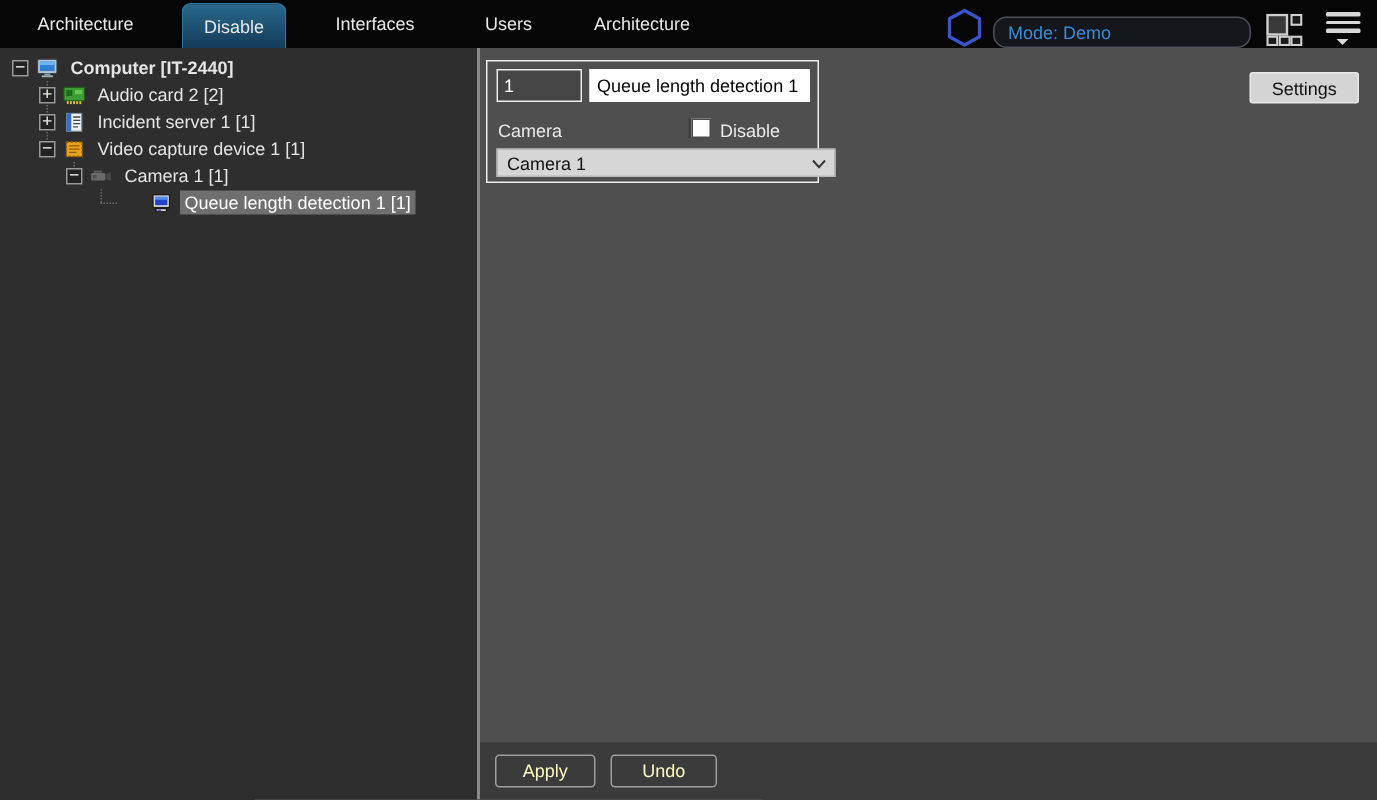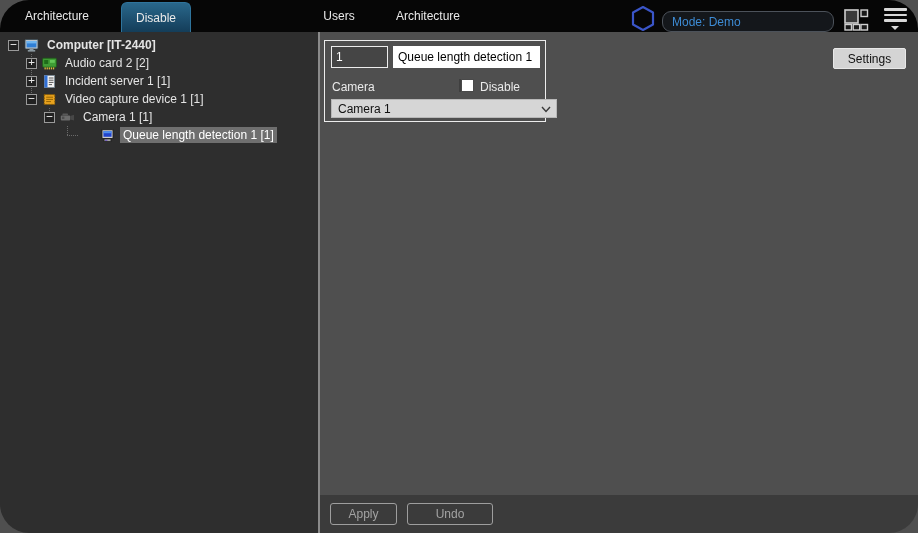--- a/index.html
+++ b/index.html
@@ -3,21 +3,21 @@
 <meta charset="utf-8">
 <style>
   * { box-sizing: border-box; margin: 0; padding: 0; }
   html, body { width: 918px; height: 533px; }
   body {
     font-family: "Liberation Sans", "DejaVu Sans", sans-serif;
     font-size: 12px;
     overflow: hidden;
     background: #4f4f4f;
   }
-  .app { position: relative; width: 918px; height: 533px; overflow: hidden; border-radius: 29px; }
+  .app { position: relative; width: 918px; height: 533px; overflow: hidden; }
 
   
   .navbar {
     position: absolute; left: 0; top: 0; width: 918px; height: 32px;
     background: #060606;
   }
   .tab {
     position: absolute; top: 0; height: 32px;
     display: flex; align-items: center; justify-content: center;
     color: #e9e9e9; font-size: 12px; cursor: default;
@@ -124,33 +124,34 @@
   }
 
   
   .action-bar {
     position: absolute; left: 0; bottom: 0; width: 598px; height: 38px;
     background: #3b3b3b;
   }
   .action-btn {
     position: absolute; top: 8px; height: 22px;
     background: #3b3b3b; border: 1px solid #9e9e9e; border-radius: 3px;
-    color: #a3a3a3; font-size: 12px; font-family: "Liberation Sans", sans-serif;
+    color: #fef9c3; font-size: 12px; font-family: "Liberation Sans", sans-serif;
   }
   .apply-btn { left: 10px; width: 67px; }
-  .undo-btn  { left: 87px; width: 86px; }
+  .undo-btn  { left: 87px; width: 71px; }
 </style>
 </head>
 <body>
 
 <div class="app">
 
   <header class="navbar">
     <div class="tab tab-architecture">Architecture</div>
     <div class="tab tab-hardware">Disable</div>
+    <div class="tab tab-interfaces">Interfaces</div>
     <div class="tab tab-users">Users</div>
     <div class="tab tab-programming">Architecture</div>
 
     <div class="nav-right">
       <svg class="hex-logo" viewBox="0 0 26 27">
         <polygon points="13,2 23,7.5 23,19.5 13,25 3,19.5 3,7.5" fill="none" stroke="#3a55c8" stroke-width="2.2" stroke-linejoin="round"></polygon>
       </svg>
       <div class="mode-box">
         <span>Mode: Demo</span>
       </div>

